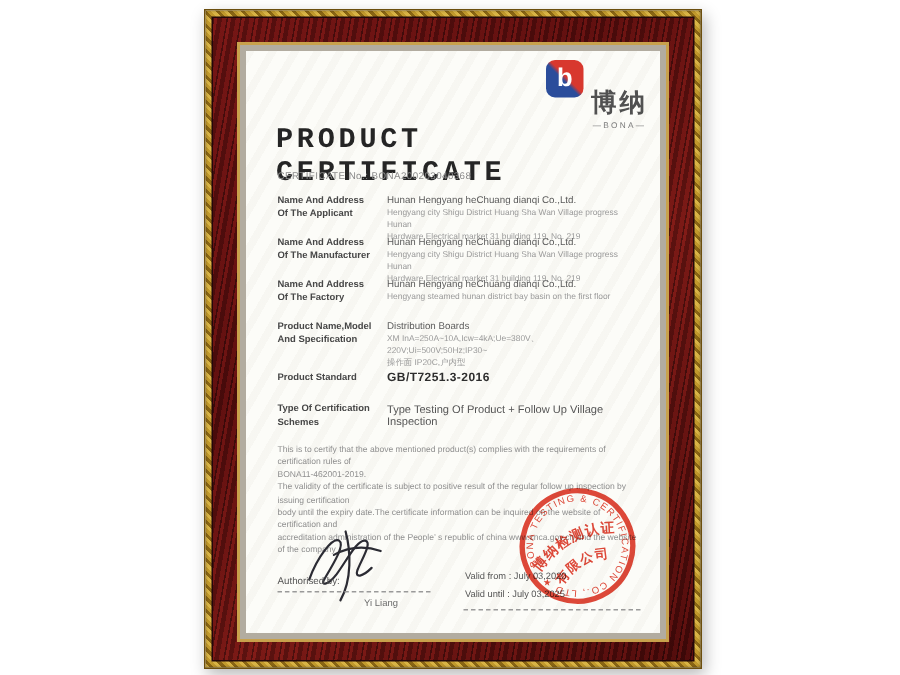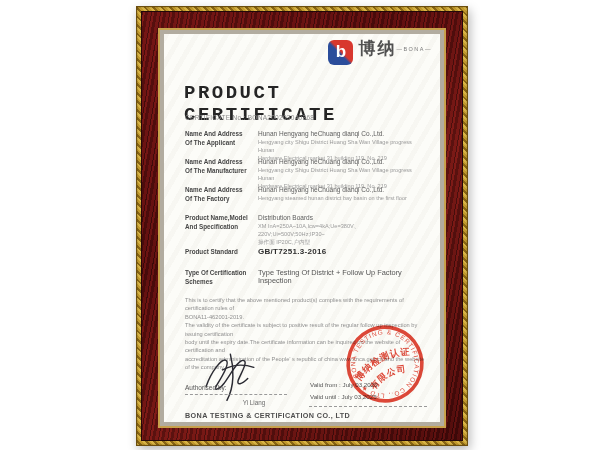--- a/index.html
+++ b/index.html
@@ -23,21 +23,21 @@
 
   
   .paper{position:relative;width:100%;height:100%;box-sizing:border-box;background:#fcfcf8;overflow:hidden;
          background-image:repeating-linear-gradient(120deg,rgba(205,200,188,.10) 0 5px,rgba(255,255,255,0) 5px 13px);}
 
   
   .logo{position:absolute;top:3px;right:8px;display:flex;align-items:flex-start;gap:5px;}
   .logo-icon{width:25px;height:25px;border-radius:6px;margin-top:3px;
              background:linear-gradient(225deg,#d8382e 0 46%,#2b4d9b 54% 100%);
              color:#fff;font-weight:bold;font-size:17px;line-height:24px;text-align:center;}
-  .brand{display:flex;flex-direction:row;align-items:center;}
+  .brand{display:flex;flex-direction:column;align-items:center;margin-top:20px;}
   .brand-cn{font-size:17px;font-weight:bold;color:#515151;letter-spacing:2px;
             font-family:"DejaVu Sans",sans-serif;}
   .brand-en{font-size:5.5px;color:#7a7a7a;letter-spacing:1.5px;margin-top:1px;}
 
   .title{position:absolute;left:20px;top:48px;font-family:Liberation Mono, monospace;
          font-weight:bold;font-size:19px;letter-spacing:2.5px;color:#252525;}
   .certno{position:absolute;left:21px;top:80px;font-size:6.5px;color:#8b8b8b;letter-spacing:.3px;}
 
   
   .row{position:absolute;left:21px;width:238px;display:flex;}
@@ -129,21 +129,21 @@
               <div class="lbl">Product Standard</div>
               <div class="val">
                 <div class="v1 v-strong">GB/T7251.3-2016</div>
               </div>
             </div>
 
             <div class="row" style="top:235px">
               <div class="lbl">Type Of Certification
 Schemes</div>
               <div class="val">
-                <div class="v1 v-scheme">Type Testing Of District + Follow Up Factory Inspection</div>
+                <div class="v1 v-scheme">Type Testing Of Product + Follow Up Village Inspection</div>
               </div>
             </div>
 
             <div class="decl">
               <div>This is to certify that the above mentioned product(s) complies with the requirements of certification rules of</div>
               <div>BONA11-462001-2019.</div>
               <div>The validity of the certificate is subject to positive result of the regular follow up inspection by issuing certification</div>
               <div>body until the expiry date.The certificate information can be inquired on the website of certification and</div>
               <div>accreditation administration of the People’ s republic of china www.cnca.gov.cn and the website of the company</div>
             </div>
@@ -157,21 +157,20 @@
             </svg>
 
             <div class="auth">Authorised by:</div>
             <div class="sig-line"></div>
             <div class="signer">Yi Liang</div>
 
             <div class="valid1">Valid from :   July 03,2020</div>
             <div class="valid2">Valid until :  July 03,2025</div>
             <div class="valid-line"></div>
 
-            <div class="company">BONA TESTING &amp; CERTIFICATION CO., LTD</div>
 
             <svg class="stamp" viewBox="0 0 100 100">
               <circle cx="50" cy="50" r="46" fill="none" stroke="#dd3524" stroke-width="4.5"></circle>
               <defs>
                 <path id="ringPath" d="M50,50 m-37,0 a37,37 0 1,1 74,0 a37,37 0 1,1 -74,0"></path>
                 <path id="midPath1" d="M12,56 Q50,34 88,56"></path>
                 <path id="midPath2" d="M24,74 Q50,58 76,74"></path>
               </defs>
               <text font-size="8" letter-spacing="1.2" fill="#dd3524" font-family="Liberation Sans, sans-serif">
                 <textPath href="#ringPath">BONA TESTING &amp; CERTIFICATION CO., LTD ★</textPath>

